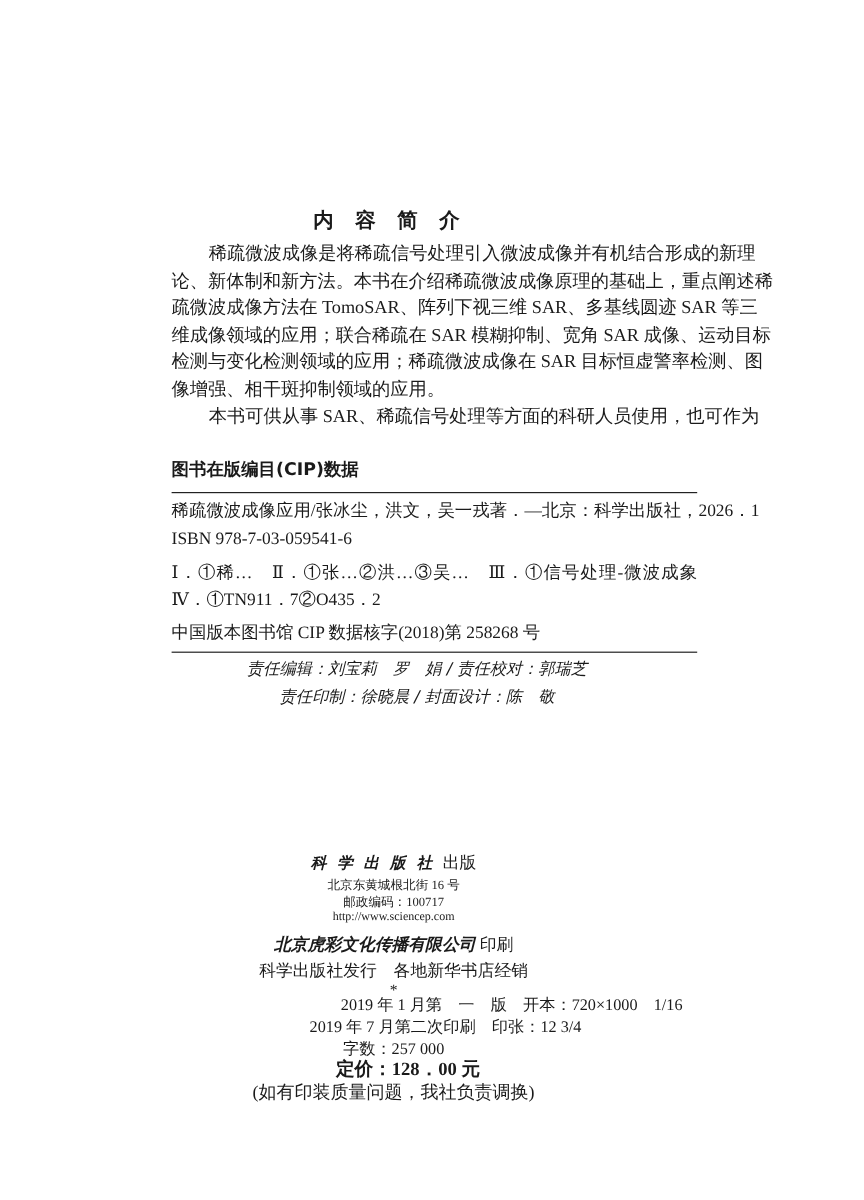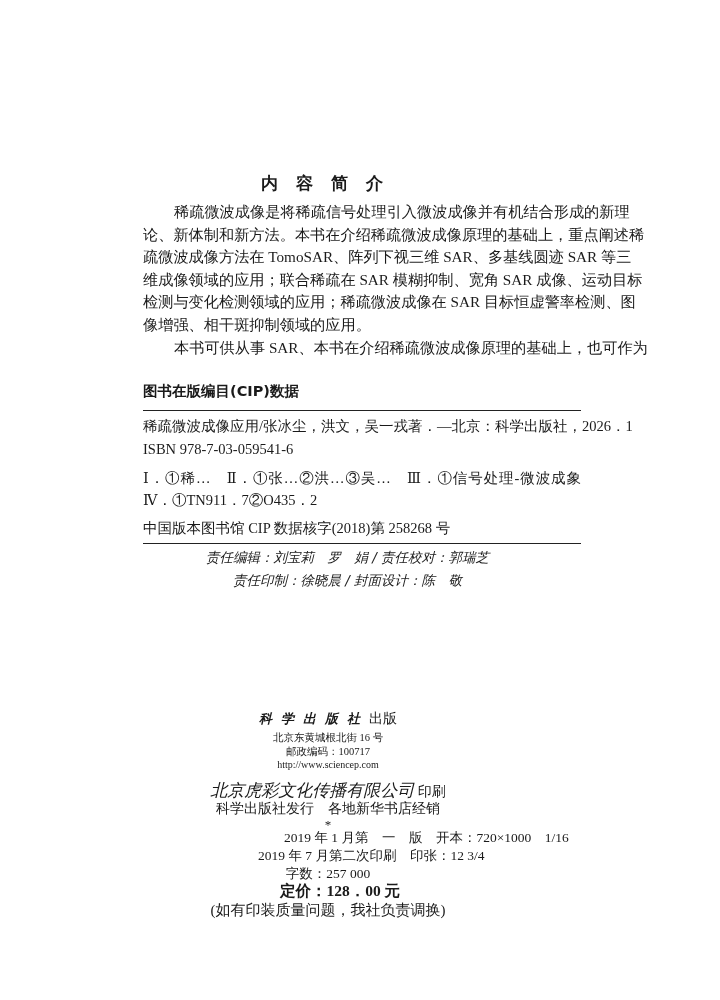--- a/index.html
+++ b/index.html
@@ -17,21 +17,21 @@
   .rule { position: absolute; left: 143px; width: 438px; height: 0; border-top: 1.6px solid #222; }
   .cip { left: 143px; width: 438px; font-size: 14.5px; line-height: 19px; }
   .cip.justify { text-align: justify; text-align-last: justify; }
   .credits { left: 0; width: 695px; text-align: center; font-size: 13.5px; font-family: "DejaVu Sans", sans-serif; font-style: italic; }
   .center { left: 0; width: 656px; text-align: center; }
   .pub { font-size: 14px; }
   .pub .brand { font-weight: bold; font-style: italic; letter-spacing: 9px; font-family: "DejaVu Serif", serif; font-size: 13px; }
   .small { font-size: 10.5px; }
   .url { font-size: 10px; }
   .printer { font-size: 14px; }
-  .printer .brand { font-weight: normal; font-style: italic; font-family: "DejaVu Serif", serif; font-size: 17px; }
+  .printer .brand { font-weight: bold; font-style: italic; font-family: "DejaVu Serif", serif; font-size: 14px; }
   .dist { font-size: 14px; }
   .star { font-size: 13px; }
   .spec { left: 258px; font-size: 13.5px; }
   .price { font-size: 15.5px; font-weight: bold; }
   .notice { font-size: 15px; }
 </style>
 </head>
 <body>
 
 <div class="abs title">内容简介</div>
@@ -39,21 +39,21 @@
 <div class="abs para" style="top:201px;">
   <span class="indent">稀疏微波成像是将稀疏信号处理引入微波成像并有机结合形成的新理</span>
   <span>论、新体制和新方法。本书在介绍稀疏微波成像原理的基础上，重点阐述稀</span>
   <span>疏微波成像方法在 TomoSAR、阵列下视三维 SAR、多基线圆迹 SAR 等三</span>
   <span>维成像领域的应用；联合稀疏在 SAR 模糊抑制、宽角 SAR 成像、运动目标</span>
   <span>检测与变化检测领域的应用；稀疏微波成像在 SAR 目标恒虚警率检测、图</span>
   <span class="last">像增强、相干斑抑制领域的应用。</span>
 </div>
 
 <div class="abs para" style="top:337px;">
-  <span class="indent">本书可供从事 SAR、本书在介绍稀疏微波成像原理的基础上，也可作为</span>
+  <span class="indent">本书可供从事 SAR、稀疏信号处理等方面的科研人员使用，也可作为</span>
 </div>
 
 <div class="abs cip-head">图书在版编目(CIP)数据</div>
 <div class="rule" style="top:410px;"></div>
 
 <div class="abs cip justify" style="top:417px;">稀疏微波成像应用/张冰尘，洪文，吴一戎著．—北京：科学出版社，2026．1</div>
 <div class="abs cip" style="top:440px;">ISBN 978-7-03-059541-6</div>
 <div class="abs cip justify" style="top:469px;">Ⅰ．①稀…　Ⅱ．①张…②洪…③吴…　Ⅲ．①信号处理-微波成象</div>
 <div class="abs cip" style="top:491px;">Ⅳ．①TN911．7②O435．2</div>
 <div class="abs cip" style="top:519px;">中国版本图书馆 CIP 数据核字(2018)第 258268 号</div>

